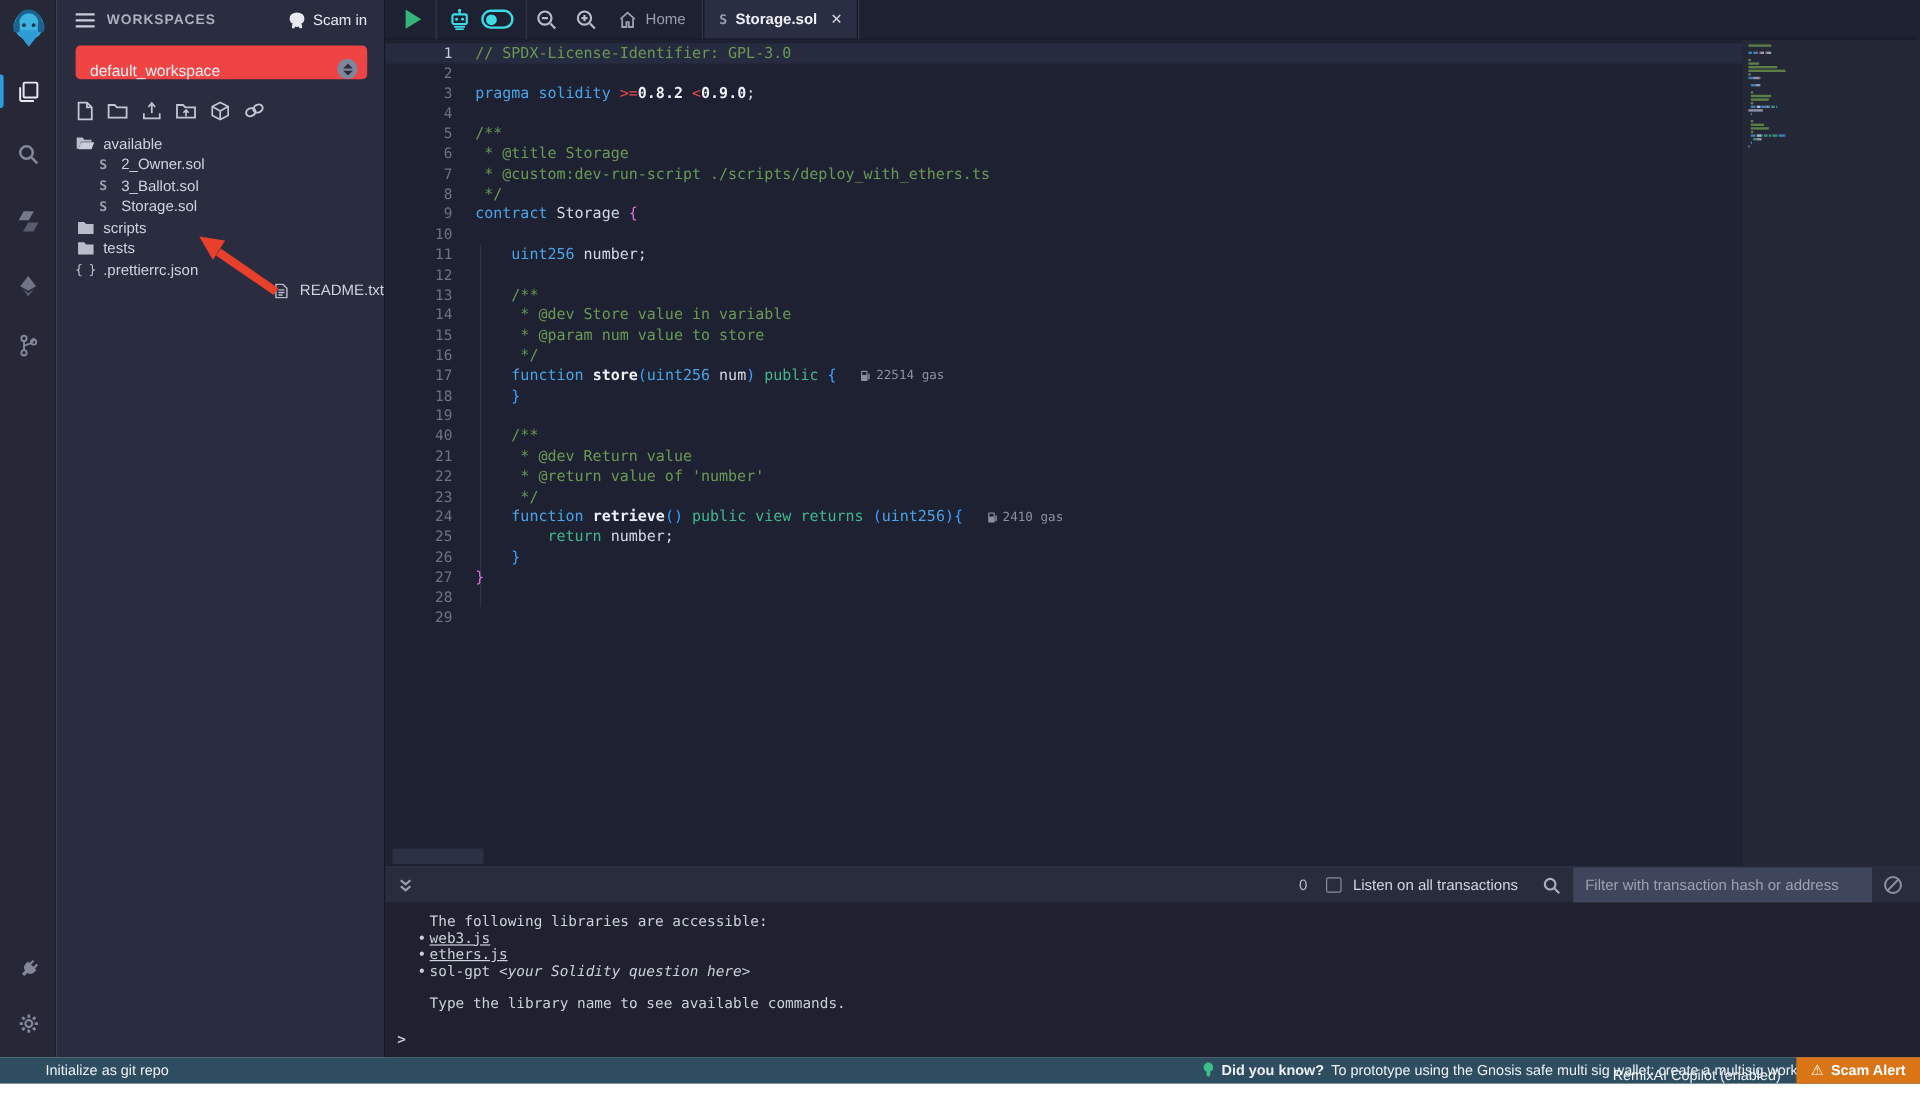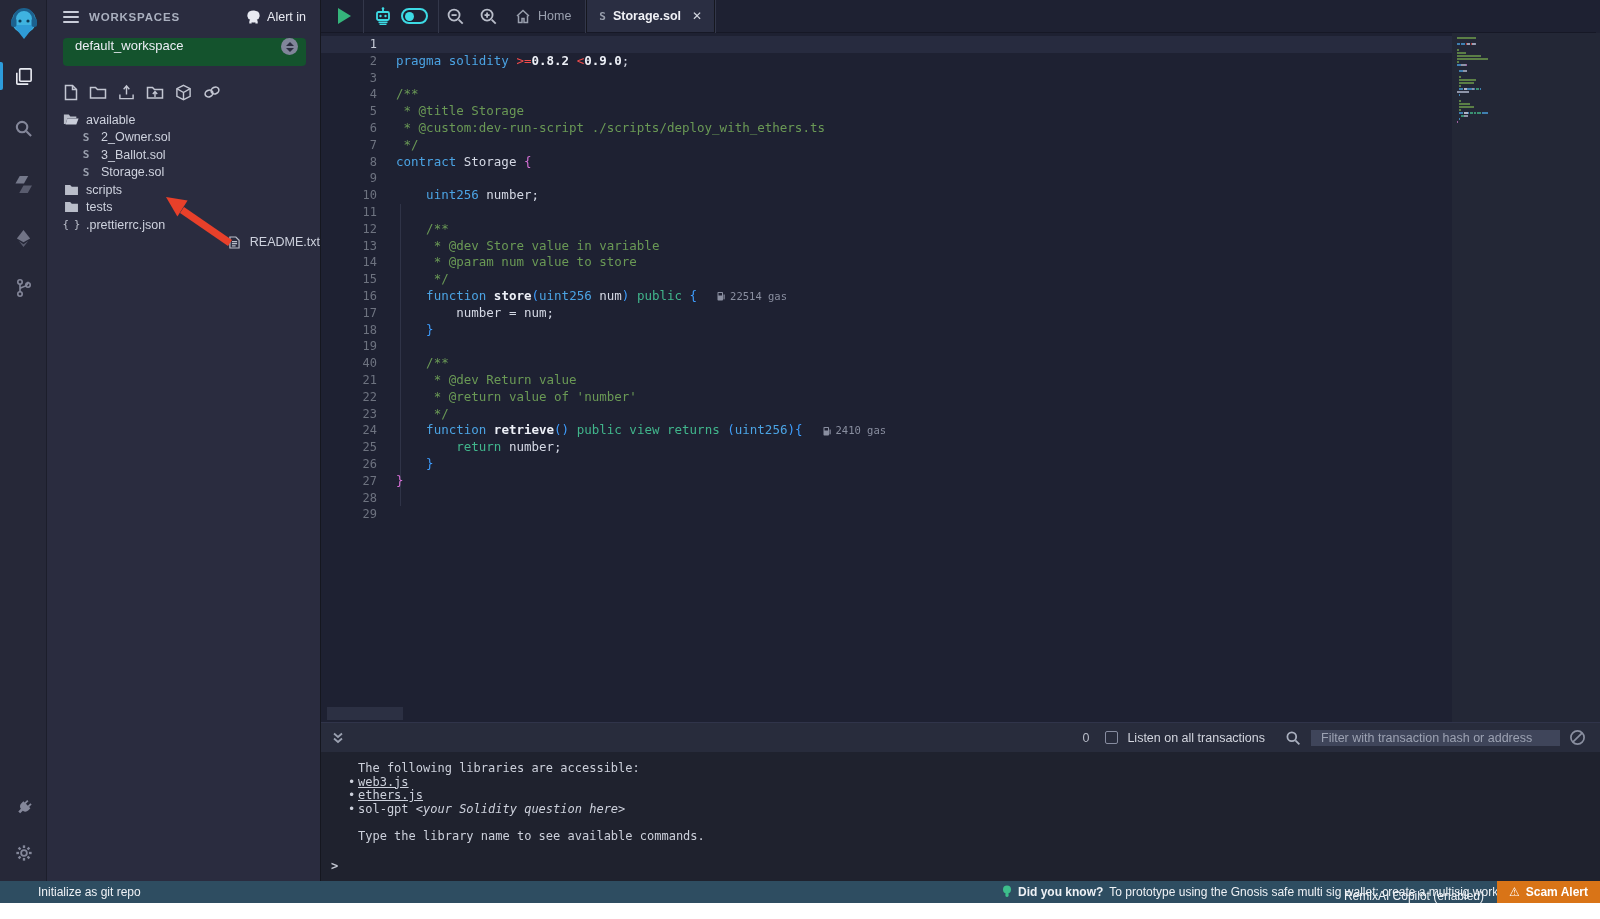--- a/index.html
+++ b/index.html
@@ -23,22 +23,22 @@
     background:#2a2c3f; color:#c9cdd9; }
   .exp-header { display:flex; align-items:center; padding:10px 14px 6px 14px; }
   .exp-title { font-size:14px; font-weight:700; color:#f2f3f7; letter-spacing:.2px; flex:1; }
   .exp-check { color:#27c093; font-size:14px; font-weight:700; margin-right:18px; }
   .exp-chev { color:#aab0bf; font-size:14px; font-weight:700; }
   .ws-row { display:flex; align-items:center; padding:8px 14px 4px 16px; }
   .hamb { width:16px; margin-right:10px; cursor:pointer; }
   .hamb div { height:2px; background:#c9cdd9; margin:3px 0; border-radius:1px; }
   .ws-label { flex:1; font-size:11.5px; letter-spacing:.8px; color:#aab0bf; font-weight:700; }
   .signin { display:flex; align-items:center; gap:6px; font-size:12.5px; color:#e8eaf2; cursor:pointer; }
-  .ws-select { margin:8px 14px 0 16px; height:28px; background:#14532d; border-radius:4px;
-    display:flex; align-items:flex-start; padding:0 8px 0 12px; cursor:pointer; }
+  .ws-select { margin:8px 14px 0 16px; height:28px; background:#ef4444; border-radius:4px;
+    display:flex; align-items:flex-end; padding:0 8px 0 12px; cursor:pointer; }
   .ws-name { flex:1; font-size:13px; color:#eceef5; }
   .ws-badge { width:17px; height:17px; border-radius:50%; background:#80859a; position:relative; }
   .ws-badge::before { content:""; position:absolute; left:4.5px; top:3.5px;
     border-left:4px solid transparent; border-right:4px solid transparent; border-bottom:4px solid #2a2c3f; }
   .ws-badge::after  { content:""; position:absolute; left:4.5px; bottom:3.5px;
     border-left:4px solid transparent; border-right:4px solid transparent; border-top:4px solid #2a2c3f; }
   .exp-tools { display:flex; gap:11px; padding:18px 14px 8px 17px; color:#c3c6d2; }
   .exp-tools span { cursor:pointer; display:flex; }
   .tree { padding-top:2px; font-size:12.5px; }
   .trow { display:flex; align-items:center; height:17.5px; cursor:pointer; color:#ced2de; }
@@ -95,21 +95,21 @@
   
   .termbar { position:absolute; left:0; right:0; bottom:129px; height:30px; background:#282c3c;
     border-top:1px solid #30344a; display:flex; align-items:center; }
   .dchev { margin-left:10px; color:#9aa0b0; cursor:pointer; display:flex; }
   .tb-spacer { flex:1; }
   .txcount { color:#b8bcc8; font-size:12.5px; margin-right:16px; }
   .chk { width:13px; height:13px; border:1px solid #878ca0; border-radius:2px; background:transparent;
     margin-right:9px; cursor:pointer; }
   .listen { color:#d2d5de; font-size:12.5px; margin-right:20px; cursor:pointer; }
   .tsearch { color:#aab0bf; margin-right:10px; cursor:pointer; display:flex; }
-  .filter { width:249px; height:16px; background:#3f455a; border:none; outline:none;
+  .filter { width:249px; height:30px; background:#3f455a; border:none; outline:none;
     color:#cfd3de; font-size:12.5px; padding:0 10px; font-family:"Liberation Sans", sans-serif; }
   .filter::placeholder { color:#9ca2b2; }
   .slashicn { color:#8a8fa0; margin:0 14px 0 9px; cursor:pointer; display:flex; }
   .terminal { position:absolute; left:0; right:0; bottom:0; height:129px; background:#1f222e;
     font-family:"DejaVu Sans Mono", monospace; font-size:12px; color:#ccd0db; }
   .tlines { position:absolute; left:37px; top:10px; }
   .tline { height:13.5px; line-height:13.5px; white-space:pre; position:relative; }
   .tline .dot { position:absolute; left:-10px; }
   .tlink { text-decoration:underline; cursor:pointer; }
   .titalic { font-style:italic; }
@@ -206,21 +206,21 @@
       <div class="hamb">
           <div></div>
           <div></div>
           <div></div>
         </div>
       <div class="ws-label">WORKSPACES</div>
       <div class="signin">
         <svg width="15" height="14" viewBox="0 0 16 15" fill="#e8eaf2">
           <path d="M3 2 q5 -3 10 0 q2 2 1.5 5 q-.5 3 -3 3.5 q1 .5 1 2 v2 h-2.5 v-1.5 q-2 .7 -4 0 V14.5 H3.5 v-2 q0 -1.5 1 -2 q-2.5 -.5 -3 -3.5 Q1 4 3 2 Z"></path>
         </svg>
-        <span>Alert in</span>
+        <span>Scam in</span>
       </div>
     </div>
     <div class="ws-select">
       <span class="ws-name">default_workspace</span>
       <span class="ws-badge"></span>
     </div>
     <div class="exp-tools">
       <span>
         <svg width="14" height="17" viewBox="0 0 14 17" fill="none" stroke="currentColor" stroke-width="1.5">
           <path d="M1.5 1.5 h7 l4 4 v10 h-11 z"></path>
@@ -406,41 +406,41 @@
           <div>22</div>
           <div>23</div>
           <div>24</div>
           <div>25</div>
           <div>26</div>
           <div>27</div>
           <div>28</div>
           <div>29</div>
         </div>
       <div class="codecol" id="codecol">
+          <div class="cl"><span class="c">// SPDX-License-Identifier: GPL-3.0</span></div>
           <div class="cl">&nbsp;</div>
           <div class="cl"><span class="k">pragma</span><span class="p"> </span><span class="k">solidity</span><span class="p"> </span><span class="o">&gt;=</span><span class="n">0.8.2</span><span class="p"> </span><span class="o">&lt;</span><span class="n">0.9.0</span><span class="p">;</span></div>
           <div class="cl">&nbsp;</div>
           <div class="cl"><span class="c">/**</span></div>
           <div class="cl"><span class="c"> * @title Storage</span></div>
           <div class="cl"><span class="c"> * @custom:dev-run-script ./scripts/deploy_with_ethers.ts</span></div>
           <div class="cl"><span class="c"> */</span></div>
           <div class="cl"><span class="k">contract</span><span class="p"> Storage </span><span class="b1">{</span></div>
           <div class="cl">&nbsp;</div>
           <div class="cl"><span class="p">    </span><span class="k">uint256</span><span class="p"> number;</span></div>
           <div class="cl">&nbsp;</div>
           <div class="cl"><span class="p">    </span><span class="c">/**</span></div>
           <div class="cl"><span class="p">    </span><span class="c"> * @dev Store value in variable</span></div>
           <div class="cl"><span class="p">    </span><span class="c"> * @param num value to store</span></div>
           <div class="cl"><span class="p">    </span><span class="c"> */</span></div>
           <div class="cl"><span class="p">    </span><span class="k">function</span><span class="p"> </span><span class="f">store</span><span class="b2">(</span><span class="k">uint256</span><span class="p"> num</span><span class="b2">)</span><span class="p"> </span><span class="t">public</span><span class="p"> </span><span class="b2">{</span><span class="gas"><svg width="9" height="10" viewBox="0 0 9 10" fill="#8A8FA0">
                 <rect x="0.5" y="1" width="5.5" height="8.5" rx="0.8"></rect>
                 <rect x="1.5" y="2" width="3.5" height="2.5" fill="#1e2132"></rect>
                 <path d="M6.5 3.5 h1.2 v4 a0.9 0.9 0 0 1 -1.2 0.85 z"></path>
               </svg><span>22514 gas</span></span></div>
-          <div class="cl"><span class="p">        number = num;</span></div>
           <div class="cl"><span class="p">    </span><span class="b2">}</span></div>
           <div class="cl">&nbsp;</div>
           <div class="cl"><span class="p">    </span><span class="c">/**</span></div>
           <div class="cl"><span class="p">    </span><span class="c"> * @dev Return value</span></div>
           <div class="cl"><span class="p">    </span><span class="c"> * @return value of 'number'</span></div>
           <div class="cl"><span class="p">    </span><span class="c"> */</span></div>
           <div class="cl"><span class="p">    </span><span class="k">function</span><span class="p"> </span><span class="f">retrieve</span><span class="b2">()</span><span class="p"> </span><span class="t">public</span><span class="p"> </span><span class="t">view</span><span class="p"> </span><span class="t">returns</span><span class="p"> </span><span class="b2">(</span><span class="k">uint256</span><span class="b2">){</span><span class="gas"><svg width="9" height="10" viewBox="0 0 9 10" fill="#8A8FA0">
                 <rect x="0.5" y="1" width="5.5" height="8.5" rx="0.8"></rect>
                 <rect x="1.5" y="2" width="3.5" height="2.5" fill="#1e2132"></rect>
                 <path d="M6.5 3.5 h1.2 v4 a0.9 0.9 0 0 1 -1.2 0.85 z"></path>

